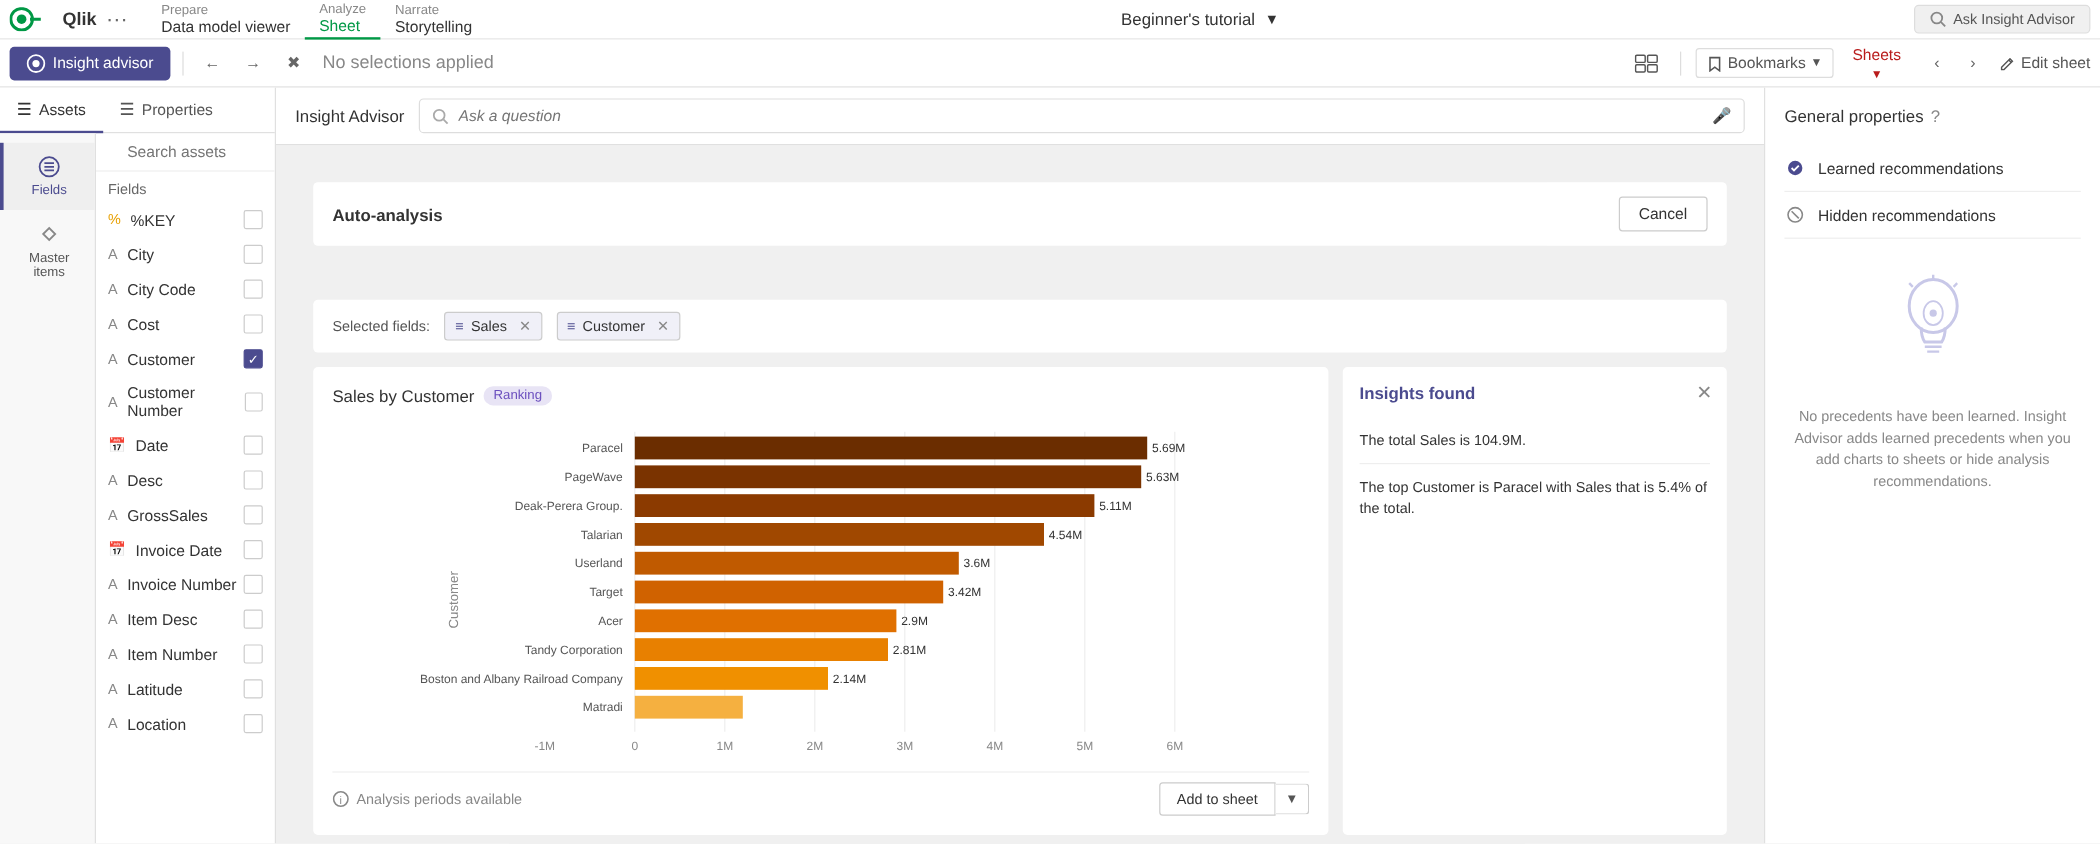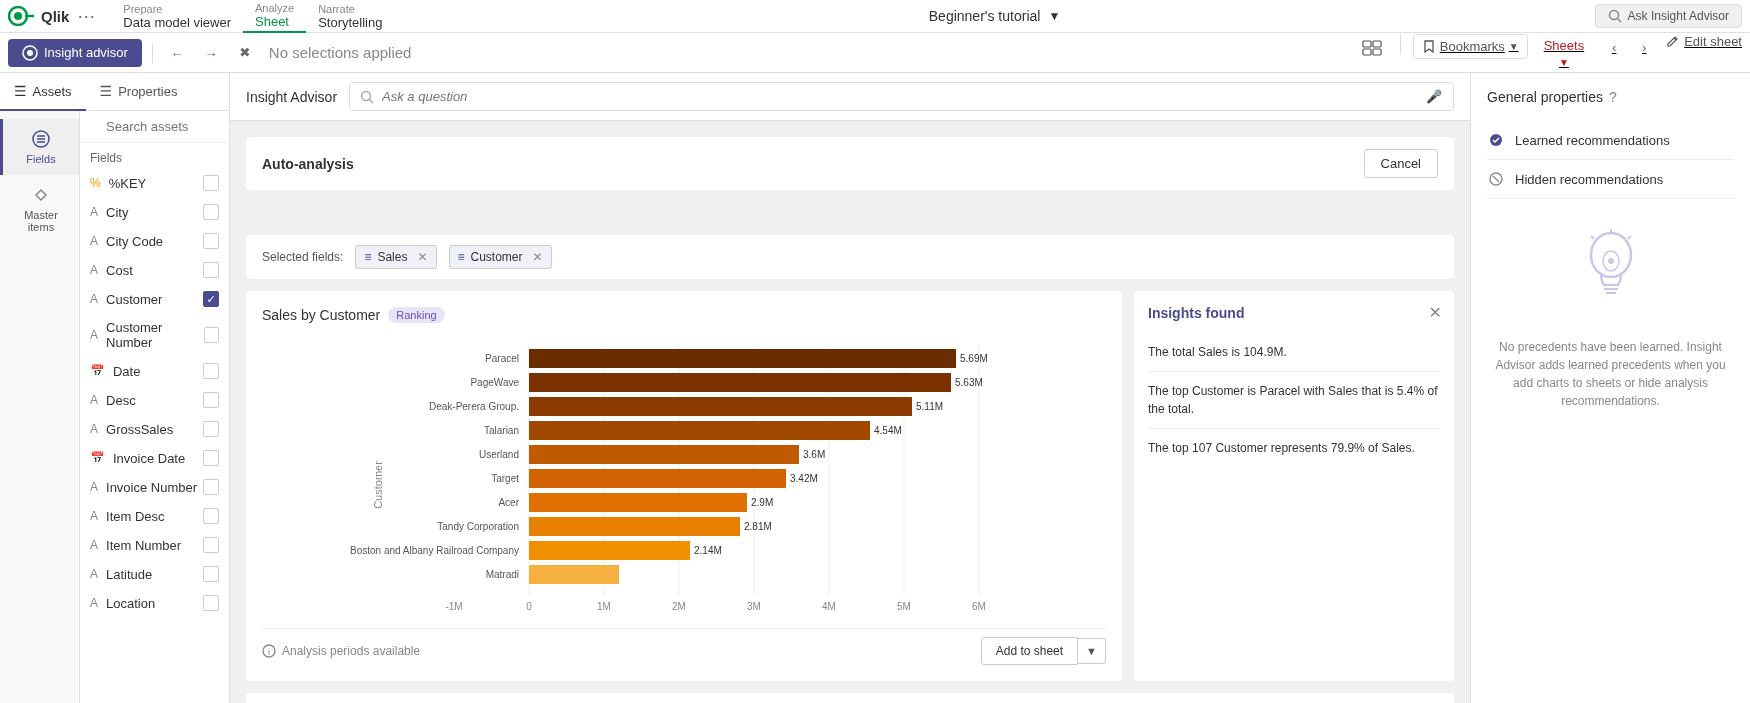--- a/index.html
+++ b/index.html
@@ -8,21 +8,21 @@
     
     .top-nav {
       display: flex;
       align-items: center;
       height: 33px;
       background: #fff;
       border-bottom: 1px solid #e0e0e0;
       padding: 0 8px;
     }
     .qlik-logo {
-      display: flex; align-items: center; gap: 5px;
+      display: flex; align-items: center; gap: 16px;
       font-weight: bold; font-size: 14px; color: #333;
       margin-right: 8px;
     }
     .nav-dots {
       color: #666; font-size: 18px; cursor: pointer; margin-right: 16px;
     }
     .nav-section {
       display: flex; align-items: center; height: 33px;
       padding: 0 12px; cursor: pointer; color: #555; font-size: 12px;
     }
@@ -64,21 +64,21 @@
     }
     .toolbar-icon-btn {
       display: flex; align-items: center; justify-content: center;
       width: 28px; height: 28px; cursor: pointer; color: #666;
       border: none; background: none; border-radius: 3px;
     }
     .no-selections {
       color: #888; font-size: 15px; margin-left: 4px;
     }
     .toolbar-right {
-      margin-left: auto; display: flex; align-items: flex-start; gap: 8px; text-decoration: underline;
+      margin-left: auto; display: flex; align-items: center; gap: 8px;
     }
     .grid-icon-btn {
       display: flex; align-items: center; justify-content: center;
       width: 32px; height: 28px; cursor: pointer; color: #555;
     }
     .bookmarks-btn {
       display: flex; align-items: center; gap: 4px;
       cursor: pointer; color: #555; font-size: 13px;
       padding: 4px 8px; border-radius: 3px; border: 1px solid #ddd;
       background: #fff;
@@ -204,21 +204,21 @@
       background: #fff; padding: 6px 10px;
     }
     .ia-search-bar input {
       border: none; outline: none; font-size: 13px; color: #888; flex: 1;
       background: transparent;
     }
     .mic-icon { color: #888; cursor: pointer; }
 
     
     .auto-analysis {
-      flex: 1; overflow-y: auto; padding: 16px;
+      flex: 1; overflow-y: auto; padding: 31px;
       display: flex; flex-direction: column; gap: 12px;
     }
 
     .analysis-header {
       display: flex; align-items: center; justify-content: space-between;
       background: #fff; padding: 12px 16px; border-radius: 4px;
     }
     .analysis-title { font-size: 14px; font-weight: 600; color: #333; }
     .cancel-btn {
       padding: 6px 16px; background: #fff; border: 1px solid #ccc;
@@ -710,23 +710,20 @@
 
         <div class="insights-panel">
           <div class="insights-title">Insights found</div>
           <span class="insights-close">✕</span>
           <div class="insight-item">
             <span>The total Sales is 104.9M.</span>
           </div>
           <div class="insight-item">
             <span>The top Customer is Paracel with Sales that is 5.4% of the total.</span>
           </div>
-          <div class="insight-item">
-            <span>The top 107 Customer represents 79.9% of Sales.</span>
-          </div>
         </div>
       </div>
 
       <div class="additional-results">
         <span class="additional-results-title">Additional results (2)</span>
       </div>
     </div>
   </div>
 
   <div class="right-panel">

